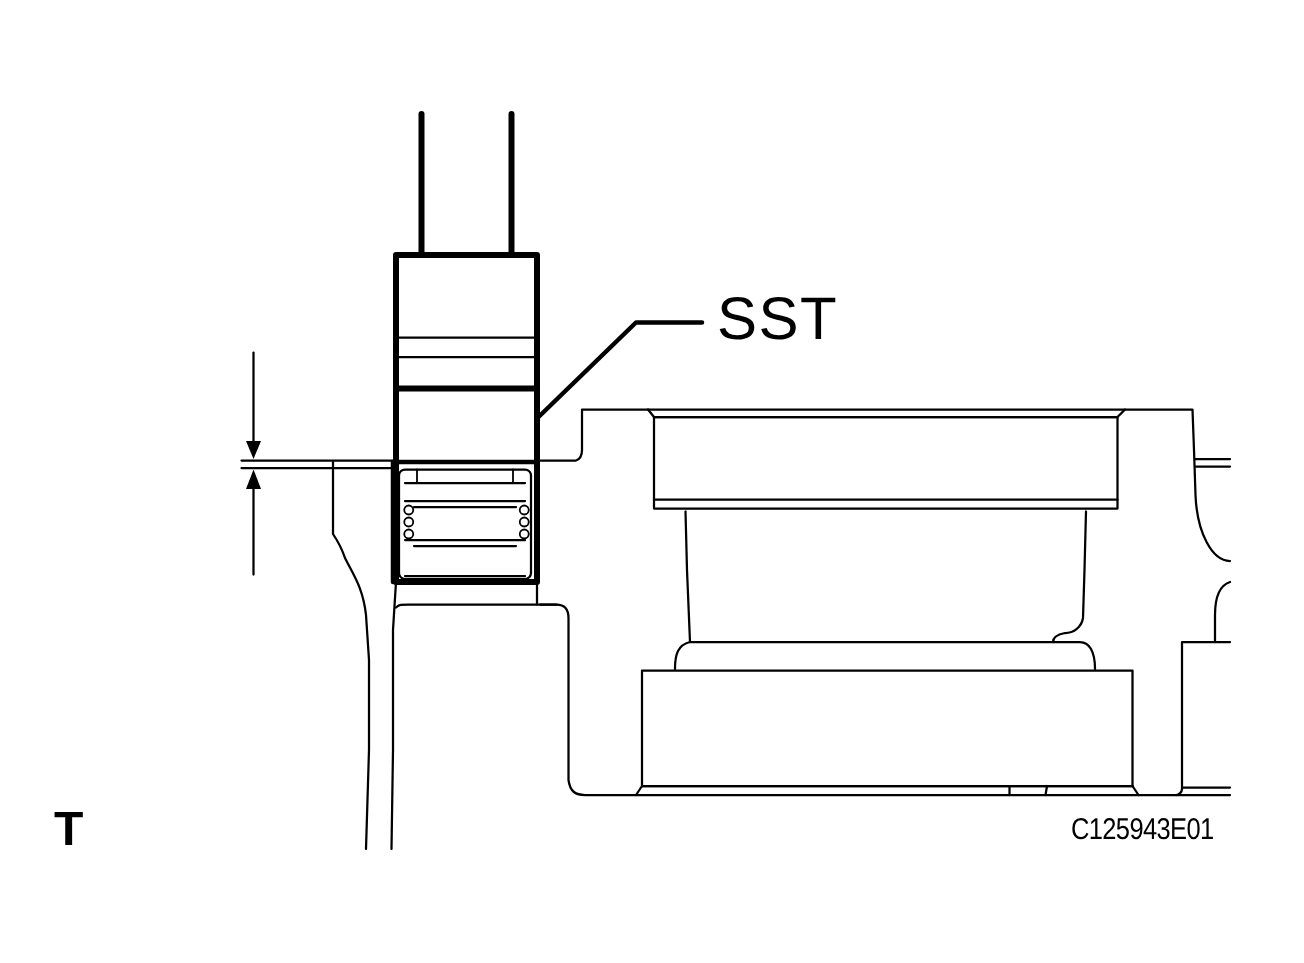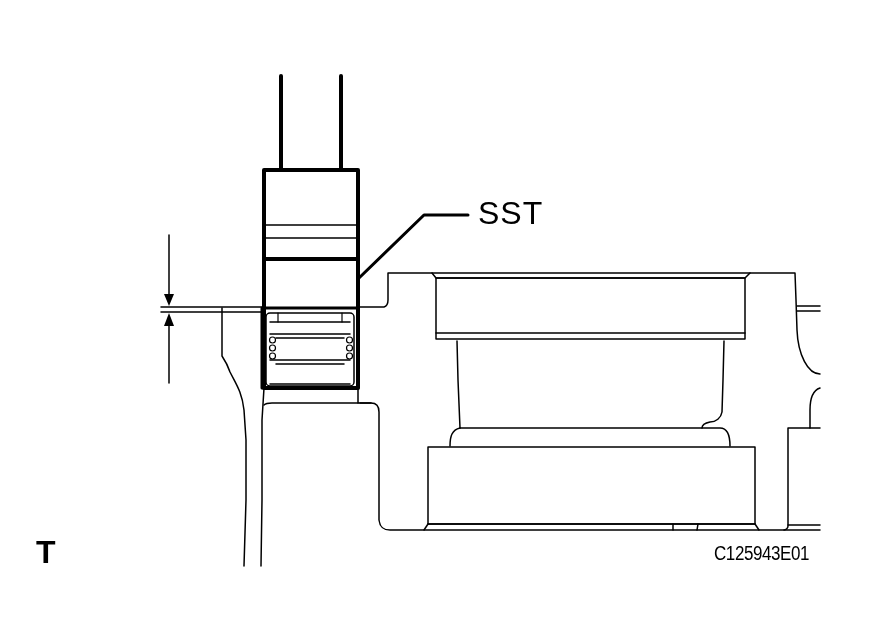--- a/index.html
+++ b/index.html
@@ -1,19 +1,19 @@
 <!DOCTYPE html>
 <html><head>
 <meta charset="utf-8">
 <style>
   html, body { margin: 0; padding: 0; background: #ffffff; }
   body { width: 869px; height: 642px; position: relative; overflow: hidden; font-family: "Liberation Sans", sans-serif; }
   svg { position: absolute; left: 0; top: 0; }
   .label { position: absolute; color: #000; font-family: "Liberation Sans", sans-serif; }
-  .sst { left: 478px; top: 193px; font-size: 32px; line-height: 40px; letter-spacing: 1px; text-align: right; }
+  .sst { left: 478px; top: 193px; font-size: 40px; line-height: 40px; letter-spacing: 1px; text-align: right; }
   .corner { left: 36px; top: 536px; font-size: 32px; line-height: 32px; font-weight: bold; }
   .code { left: 714px; top: 543px; font-size: 20px; line-height: 20px; transform: scaleX(0.85); transform-origin: left top; letter-spacing: -0.5px; }
 </style>
 </head>
 <body>
 
 <svg width="869" height="642" viewBox="0 0 869 642" xmlns="http://www.w3.org/2000/svg">
   <g fill="none" stroke="#000" stroke-linejoin="round" stroke-linecap="round">
 
     <g stroke-width="4">

